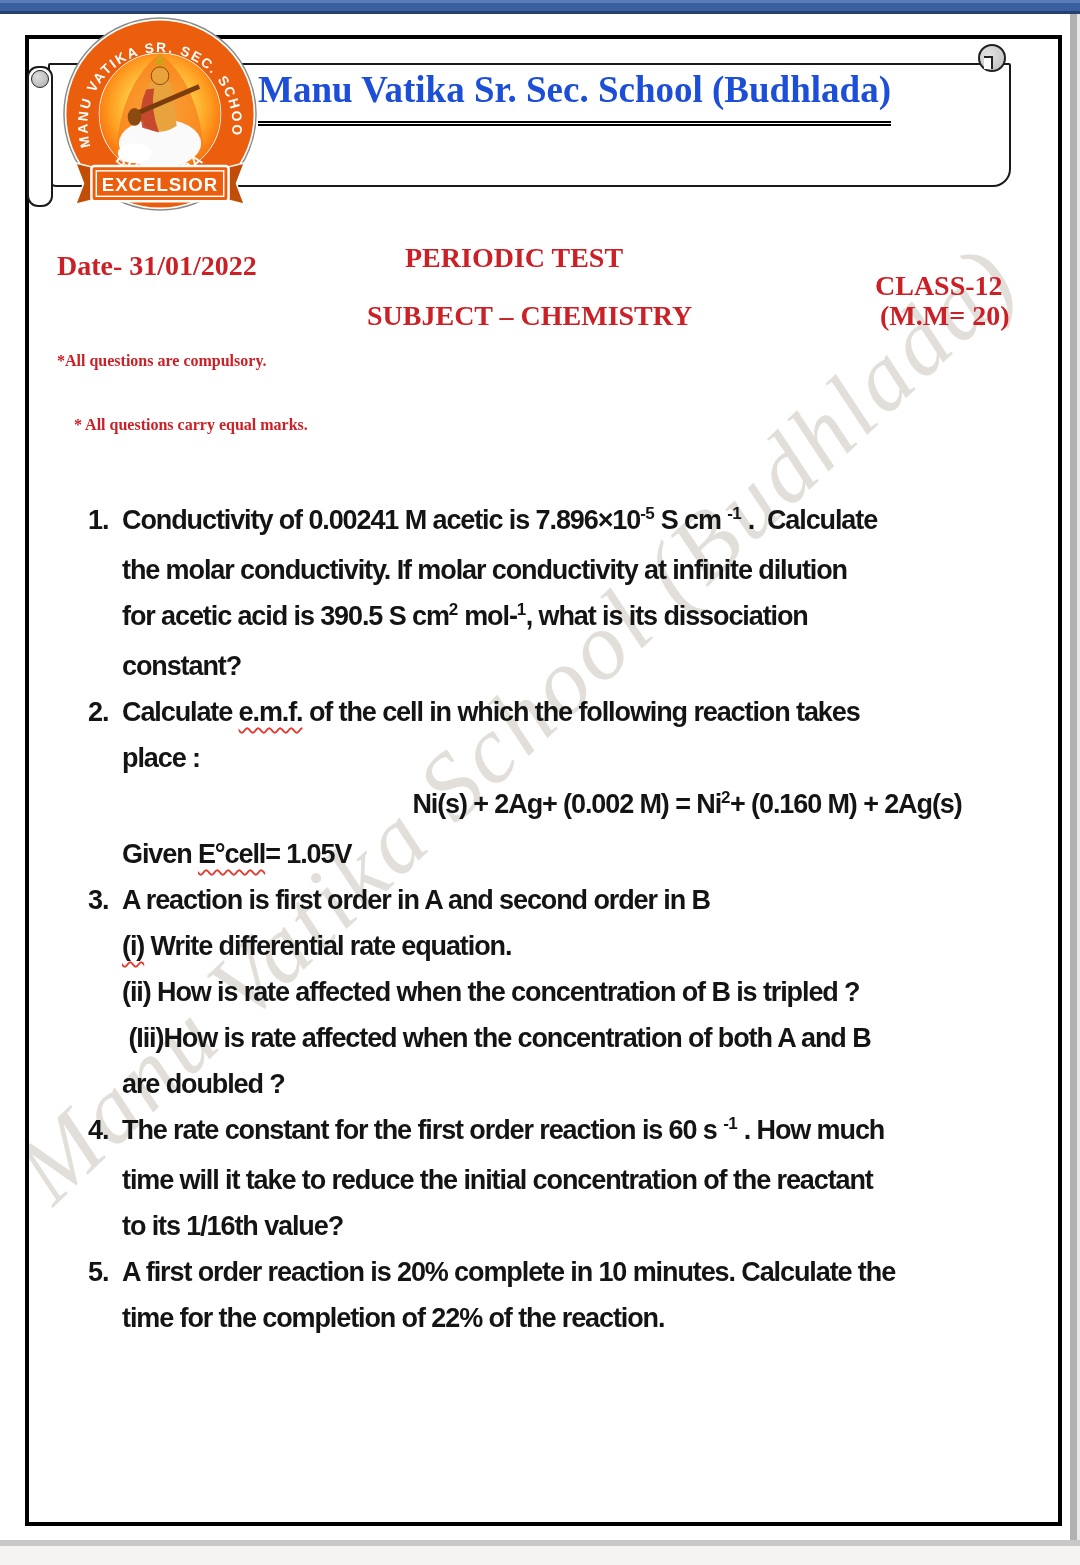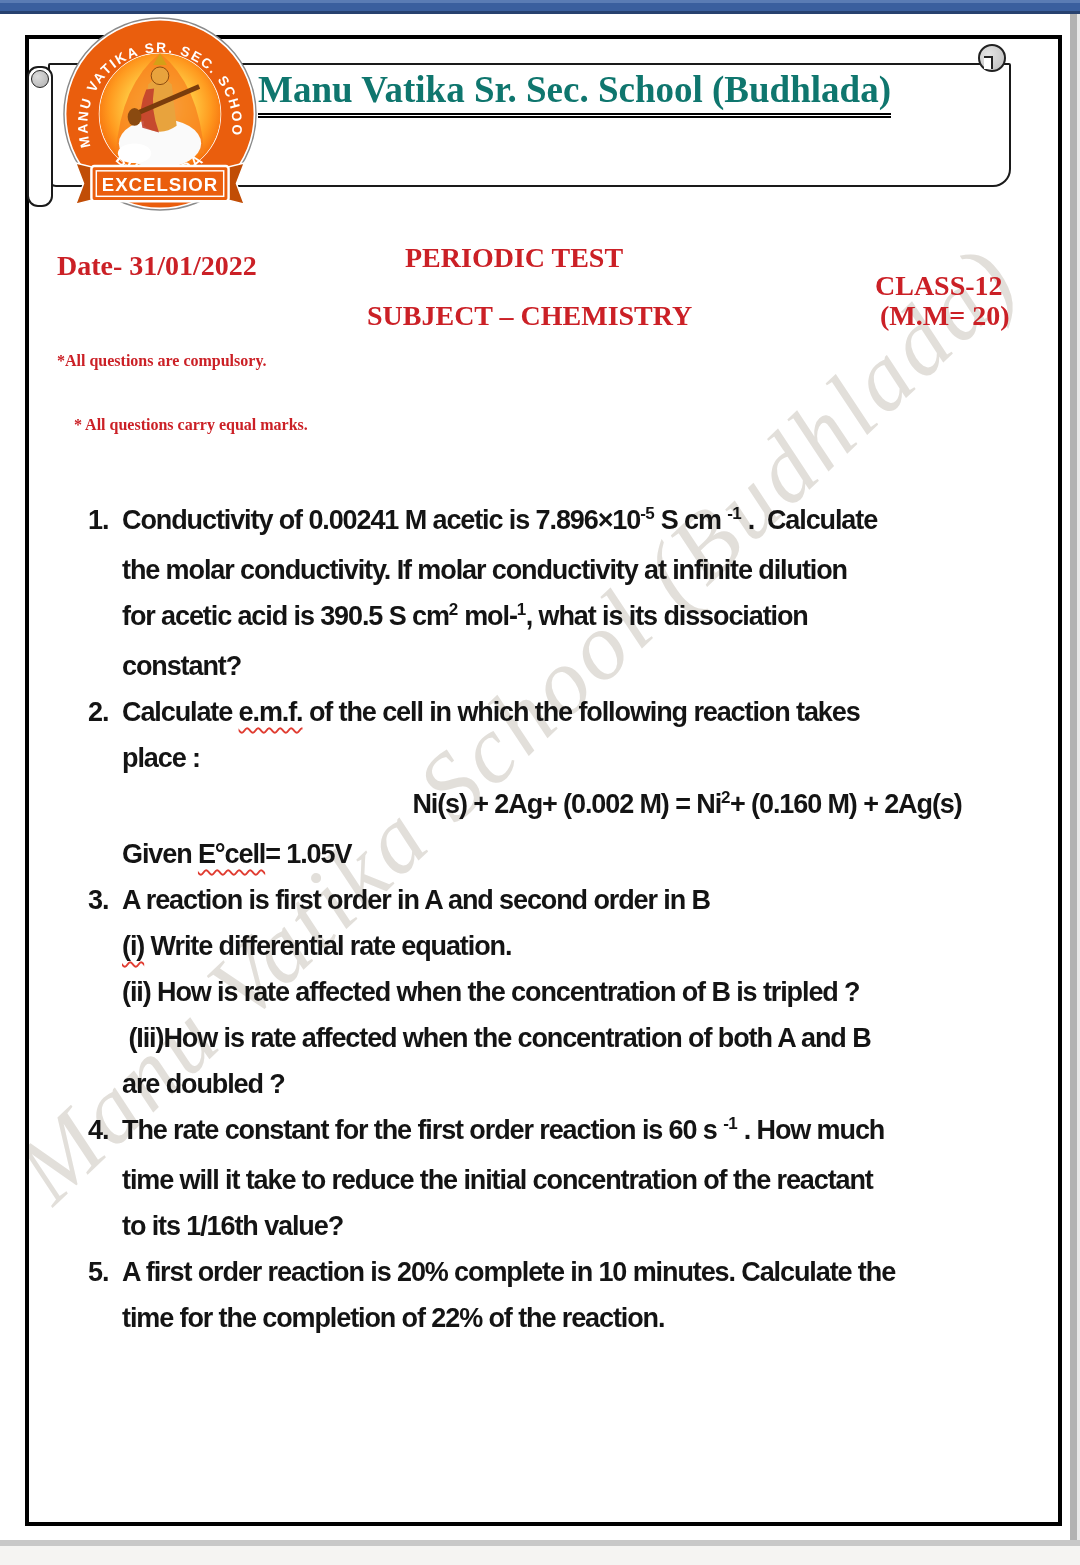--- a/index.html
+++ b/index.html
@@ -23,22 +23,22 @@
           border:2px solid #1a1a1a;border-radius:2px 2px 18px 8px;z-index:2;}
   .banner-curl{position:absolute;left:978px;top:44px;width:24px;height:24px;border-radius:50%;
                background:radial-gradient(circle at 35% 35%,#e3e3e3,#bdbdbd);border:2px solid #222;z-index:3;}
   .banner-curl::after{content:"";position:absolute;left:4px;top:10px;width:7px;height:11px;
                background:#fff;border-right:2px solid #222;border-top:2px solid #222;}
   .left-roll{position:absolute;left:27px;top:66px;width:22px;height:137px;background:#fff;
              border:2px solid #1a1a1a;border-radius:11px;z-index:4;}
   .left-roll-curl{position:absolute;left:31px;top:70px;width:16px;height:16px;border-radius:50%;
              background:radial-gradient(circle at 35% 35%,#ddd,#aeaeae);border:1.5px solid #222;z-index:5;}
   .school-title{position:absolute;left:258px;top:68px;z-index:6;
-                font-family:"Liberation Serif",serif;font-weight:bold;font-size:37px;color:#0f766e;
-                border-bottom:5px double #000;padding-bottom:2px;white-space:nowrap;}
+                font-family:"Liberation Serif",serif;font-weight:bold;font-size:37px;color:#1d4ed8;
+                border-bottom:5px double #000;padding-bottom:10px;white-space:nowrap;}
   
   .logo{position:absolute;left:62px;top:16px;width:196px;height:196px;z-index:7;}
   
   .red{position:absolute;font-family:"Liberation Serif",serif;font-weight:bold;
        font-size:28px;color:#cb2026;white-space:nowrap;z-index:6;}
   .note{font-size:16px;}
   
   .questions{position:absolute;left:88px;top:497px;z-index:6;}
   .q-row{display:flex;color:#141414;font-weight:bold;font-size:27px;letter-spacing:-1.1px;}
   .q-num{width:34px;flex:none;line-height:46px;}

